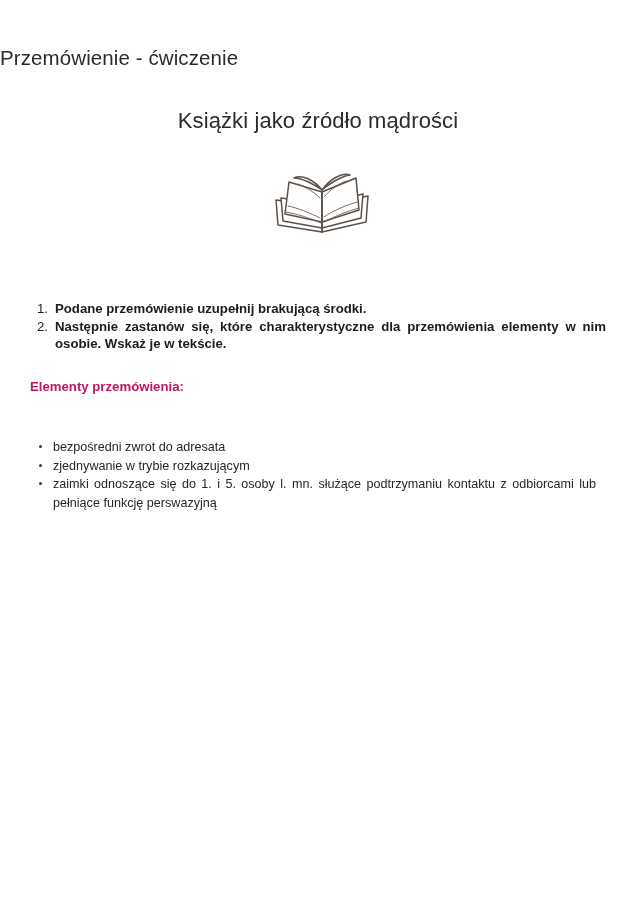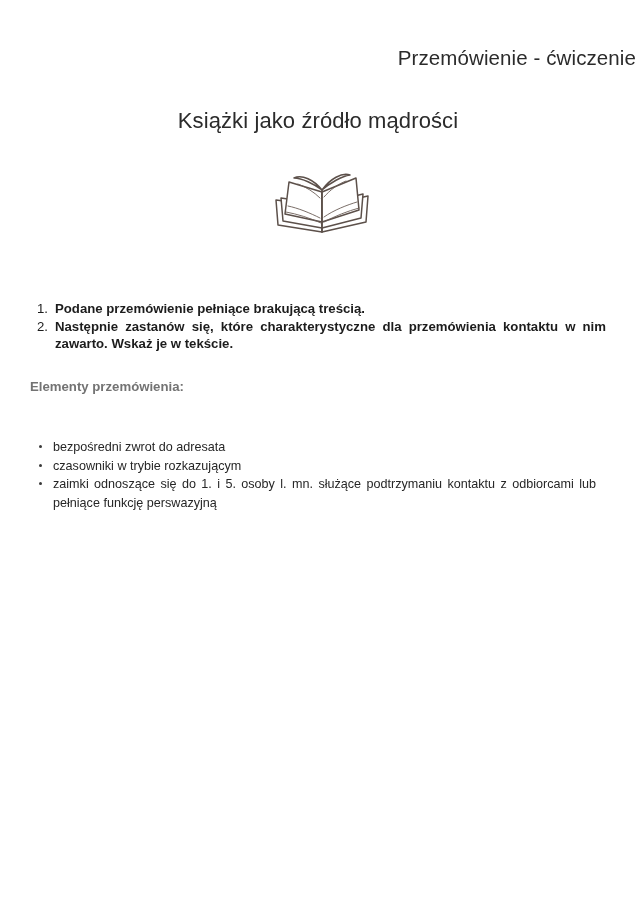--- a/index.html
+++ b/index.html
@@ -16,21 +16,21 @@
     color: #262626;
     overflow: hidden;
   }
 
   
   .title-main {
     position: absolute;
     left: 0;
     top: 46px;
     width: 636px;
-    text-align: right;
+    text-align: left;
     font-size: 20.5px;
     font-weight: 400;
     color: #2b2b2b;
     letter-spacing: .1px;
     white-space: pre;
   }
   .title-sub {
     position: absolute;
     left: 0;
     top: 108px;
@@ -83,21 +83,21 @@
   }
   .ordered-list li .txt { display: block; }
 
   
   .section-heading {
     position: absolute;
     left: 30px;
     top: 379px;
     font-size: 13.2px;
     font-weight: bold;
-    color: #737373;
+    color: #be185d;
     white-space: pre;
   }
 
   
   .bullet-list {
     position: absolute;
     left: 30px;
     top: 438px;
     width: 566px;
     margin: 0;
@@ -162,38 +162,38 @@
         <path d="M87 38 C76 41 63 46 52 52"></path>
         <path d="M26 14 C34 17 42 22 48 28"></path>
         <path d="M74 11 C66 14 58 20 52 27"></path>
       </g>
     </svg>
   </div>
 
   <ol class="ordered-list">
     <li>
       <span class="num">1.</span>
-      <span class="txt">Podane przemówienie pełniące brakującą treścią.</span>
+      <span class="txt">Podane przemówienie uzupełnij brakującą środki.</span>
     </li>
     <li>
       <span class="num">2.</span>
-      <span class="txt">Następnie zastanów się, które charakterystyczne dla przemówienia kontaktu w nim zawarto. Wskaż je w tekście.</span>
+      <span class="txt">Następnie zastanów się, które charakterystyczne dla przemówienia elementy w nim osobie. Wskaż je w tekście.</span>
     </li>
   </ol>
 
   <div class="section-heading">Elementy przemówienia:</div>
 
   <ul class="bullet-list">
     <li>
       <span class="dot"></span>
       <span class="txt">bezpośredni zwrot do adresata</span>
     </li>
     <li>
       <span class="dot"></span>
-      <span class="txt">czasowniki w trybie rozkazującym</span>
+      <span class="txt">zjednywanie w trybie rozkazującym</span>
     </li>
     <li>
       <span class="dot"></span>
       <span class="txt">zaimki odnoszące się do 1. i 5. osoby l. mn. służące podtrzymaniu kontaktu z odbiorcami lub pełniące funkcję perswazyjną</span>
     </li>
   </ul>
 
 </div>
 
 </body></html>

